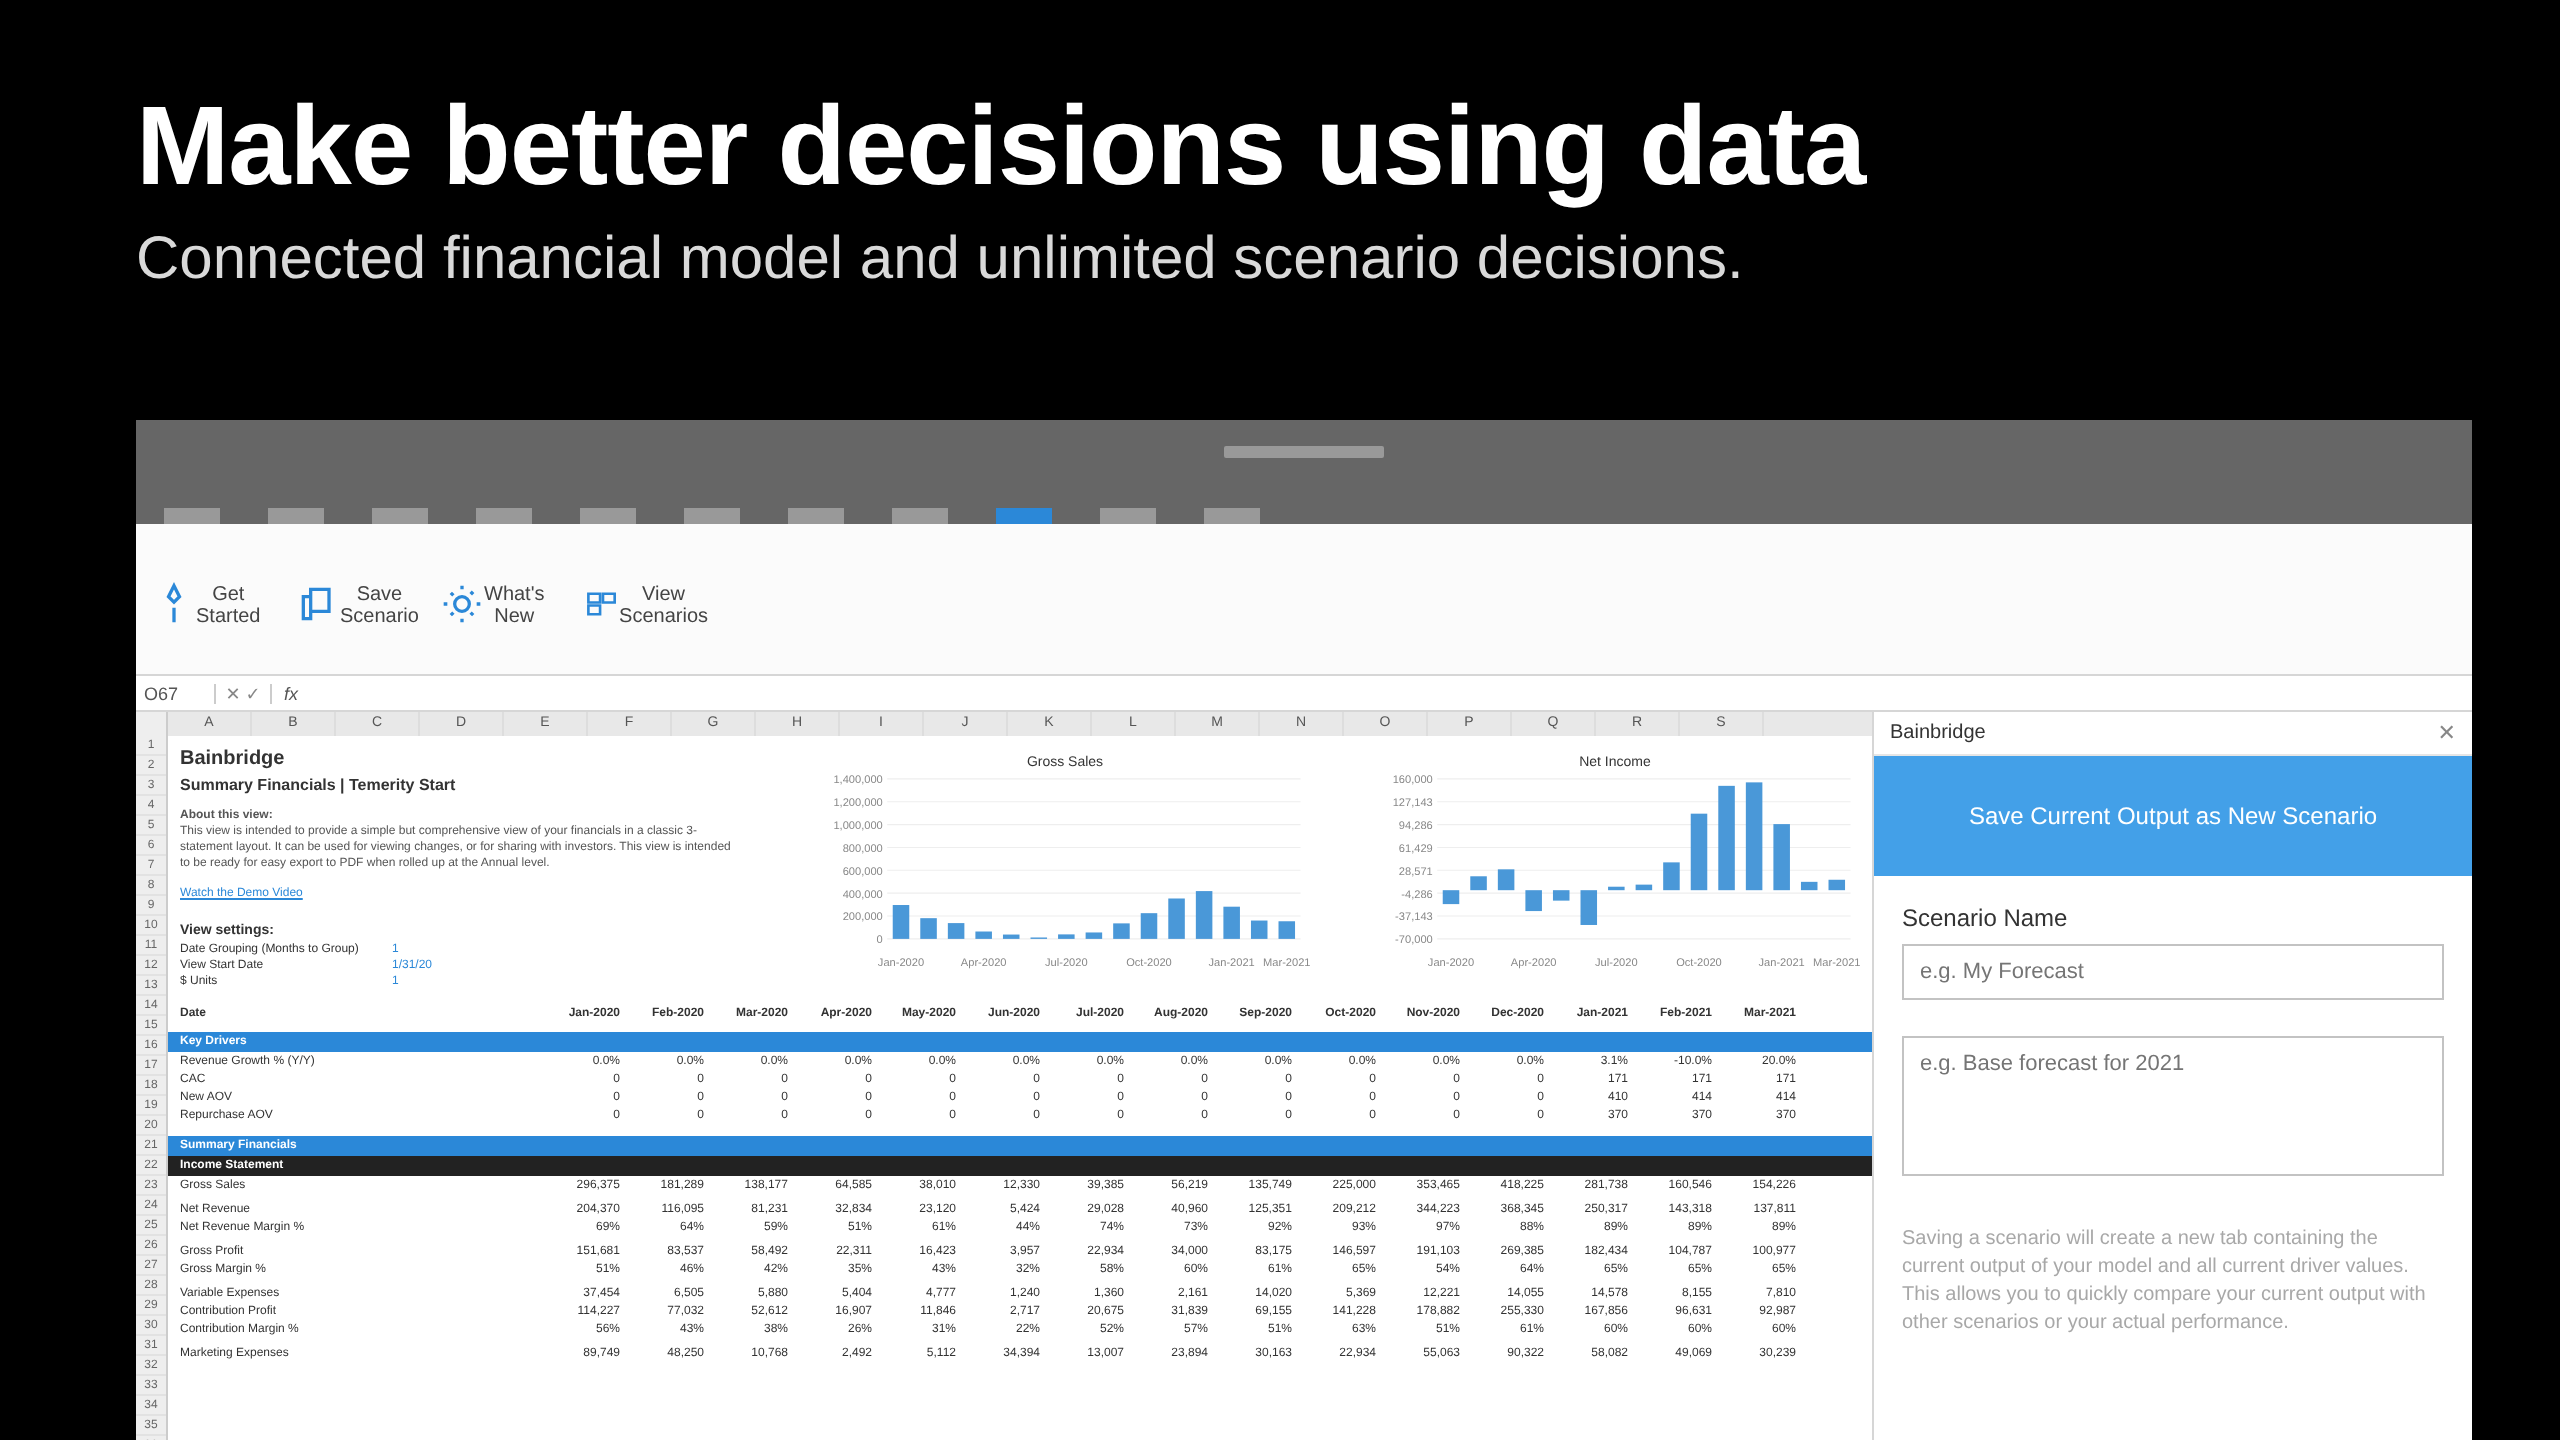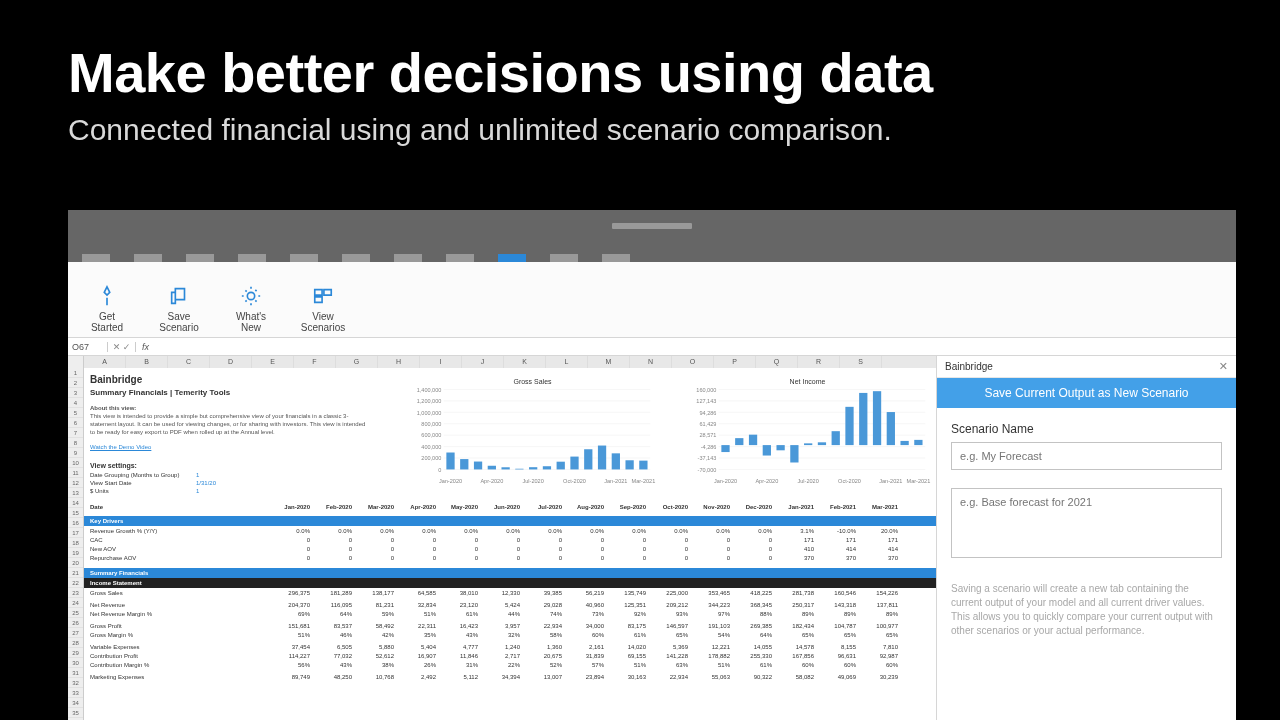--- a/index.html
+++ b/index.html
@@ -7,21 +7,21 @@
 .hero { padding: 40px 68px 20px; }
 .hero h1 { color: #fff; font-size: 56px; font-weight: 600; letter-spacing: -0.5px; }
 .hero p { color: #d9d9d9; font-size: 30px; font-weight: 300; margin-top: 8px; }
 .app { position: absolute; left: 68px; top: 210px; width: 1168px; height: 520px; background: #666; }
 .titlebar { height: 32px; background: #666; display: flex; justify-content: center; align-items: center; }
 .titlebar .ph { width: 80px; height: 6px; background: #999; border-radius: 1px; }
 .tabstrip { height: 20px; background: #666; display: flex; gap: 24px; padding: 6px 14px 0; align-items: flex-end; }
 .tabstrip .tab { width: 28px; height: 8px; background: #999; }
 .tabstrip .tab.active { background: #2b88d8; }
 .ribbon { height: 76px; background: #fbfbfb; border-bottom: 1px solid #d6d6d6; display: flex; padding: 6px 8px 4px; gap: 10px; }
-.rb { width: 62px; display: flex; flex-direction: column; align-items: center; justify-content: flex-end; cursor: pointer; }
+.rb { width: 62px; display: flex; flex-direction: row; align-items: center; justify-content: flex-start; cursor: pointer; }
 .rb .ic { width: 22px; height: 22px; margin-top: 2px; color: #2b88d8; }
 .rb .lbl { font-size: 10px; color: #444; text-align: center; line-height: 11px; margin-top: 4px; }
 .fx { height: 18px; background: #fff; border-bottom: 1px solid #d6d6d6; display:flex; align-items:center; font-size:9px; color:#555; }
 .fx .cell { width: 40px; border-right: 1px solid #ccc; padding: 0 4px; }
 .fx .ops { width: 28px; border-right: 1px solid #ccc; text-align: center; color: #888;}
 .fx .fxlabel { padding: 0 6px; font-style: italic;}
 .workarea { display: flex; height: 374px; background:#fff;}
 .sheet { flex: 1 1 auto; overflow: hidden; position: relative; }
 .colhdr { display:flex; height:12px; background:#e8e8e8; font-size:7px; color:#555; }
 .colhdr .rh { width: 16px; border-right:1px solid #ccc; background:#eee;}
@@ -47,33 +47,33 @@
 .datehdr .c{width:42px; text-align:right; padding-right:2px;}
 .band { position:absolute; left:0; right:0; height:10px; display:flex; font-size:6px; color:#fff; padding-left:6px; align-items:center; font-weight:bold;}
 .band.blue{ background:#2b88d8;}
 .band.dark{ background:#222; }
 .row { position:absolute; left:0; right:0; height:9px; display:flex; font-size:6px; color:#333;}
 .row .lbl{width:186px; padding-left:6px;}
 .row .c{width:42px; text-align:right; padding-right:2px;}
 .panel { width: 300px; border-left:1px solid #d6d6d6; background:#fff; display:flex; flex-direction:column;}
 .phdr { display:flex; justify-content:space-between; padding:4px 8px; font-size:10px; color:#333; border-bottom:1px solid #e6e6e6; align-items:center;}
 .phdr .x { cursor:pointer; color:#888; font-size:11px;}
-.pbtn { background:#43a0e8; color:#fff; text-align:center; padding:8px; font-size:12px; margin:0; cursor:pointer;}
+.pbtn { background:#43a0e8; color:#fff; text-align:center; padding:23px; font-size:12px; margin:0; cursor:pointer;}
 .pbody { padding: 14px 14px; font-size:11px; color:#333; flex:1; overflow:auto;}
 .fld-lbl { font-size:12px; color:#333; margin-bottom:6px; display:block;}
 .fld { width:100%; border:1px solid #c3c3c3; padding:7px 8px; font-size:11px; color:#555; margin-bottom:18px; font-family:inherit;}
 textarea.fld { height:70px; resize:none;}
 .help { font-size:10px; color:#a8a8a8; line-height:14px; margin-top:4px;}
 </style>
 </head>
 <body>
 
 <div class="hero">
   <h1>Make better decisions using data</h1>
-  <p>Connected financial using and unlimited scenario comparison.</p>
+  <p>Connected financial model and unlimited scenario decisions.</p>
 </div>
 
 <div class="app">
   <div class="titlebar">
     <div class="ph"></div>
   </div>
   <div class="tabstrip">
     <div class="tab"></div>
     <div class="tab"></div>
     <div class="tab"></div>
@@ -179,21 +179,21 @@
             <div>31</div>
             <div>32</div>
             <div>33</div>
             <div>34</div>
             <div>35</div>
             <div>36</div>
           </div>
         <div class="content" id="content">
 
           <span class="logo">Bainbridge</span>
-          <span class="sub">Summary Financials | Temerity Tools</span>
+          <span class="sub">Summary Financials | Temerity Start</span>
           <div class="about">
             <b>About this view:</b><br>
             <span>This view is intended to provide a simple but comprehensive view of your financials in a classic 3-statement layout. It can be used for viewing changes, or for sharing with investors. This view is intended to be ready for easy export to PDF when rolled up at the Annual level.</span>
           </div>
           <a class="link">Watch the Demo Video</a>
           <span class="vs">View settings:</span>
           <div id="vsets"></div>
 
           <div class="charts">
             <div class="chart">

